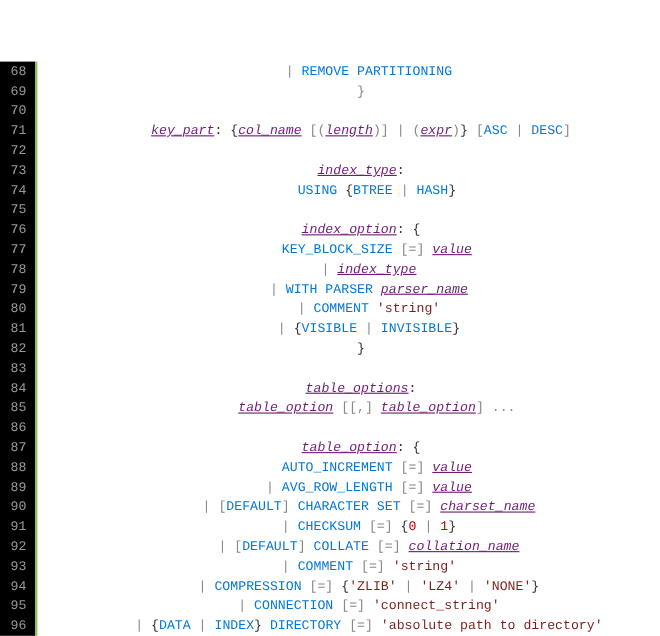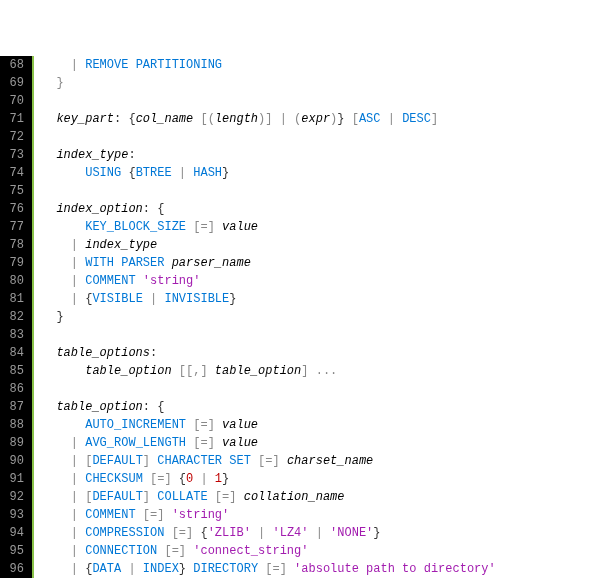--- a/index.html
+++ b/index.html
@@ -25,35 +25,35 @@
     min-width: 32px;
   }
   .gutter .ln { display: block; height: 18px; }
   .code {
     border-left: 2px solid #8bc34a;
     padding-left: 8px;
     line-height: 18px;
     color: #333333;
     flex: 1;
   }
-  .code .line { display: block; height: 18px; }
+  .code .line { display: block; height: 18px; text-align: center; }
   .kw  { color: #0077d6; }    
   .it  { color: #555555; font-style: italic; }  
   .pn  { color: #888888; }    
   .str { color: #d14; }       
   .str { color: #c0392b; }    
   .str { color: #a82c2c; }
   .str { color: #b58900; }
   .str { color: #c0392b; }
   .str { color: #d35400; }
   .str { color: #a04040; }
   
-  .str { color: #a21caf; }
+  .str { color: #7f1d1d; }
   .num { color: #bf0000; }
-  .it  { font-style: italic; color:#000000;}
+  .it  { font-style: italic; color:#701a75;text-decoration:underline;}
 </style>
 </head>
 <body>
 
 
 
 <div class="code-container">
   <div class="gutter" id="gutter"><span class="ln">68</span><span class="ln">69</span><span class="ln">70</span><span class="ln">71</span><span class="ln">72</span><span class="ln">73</span><span class="ln">74</span><span class="ln">75</span><span class="ln">76</span><span class="ln">77</span><span class="ln">78</span><span class="ln">79</span><span class="ln">80</span><span class="ln">81</span><span class="ln">82</span><span class="ln">83</span><span class="ln">84</span><span class="ln">85</span><span class="ln">86</span><span class="ln">87</span><span class="ln">88</span><span class="ln">89</span><span class="ln">90</span><span class="ln">91</span><span class="ln">92</span><span class="ln">93</span><span class="ln">94</span><span class="ln">95</span><span class="ln">96</span></div>
   <div class="code" id="code"><span class="line"><span>    </span><span class="pn">| </span><span class="kw">REMOVE PARTITIONING</span></span><span class="line"><span>  </span><span class="pn">}</span></span><span class="line">&nbsp;</span><span class="line"><span>  </span><span class="it">key_part</span><span>: {</span><span class="it">col_name</span><span class="pn"> [</span><span class="pn">(</span><span class="it">length</span><span class="pn">)</span><span class="pn">]</span><span class="pn"> | </span><span class="pn">(</span><span class="it">expr</span><span class="pn">)</span><span>} </span><span class="pn">[</span><span class="kw">ASC</span><span class="pn"> | </span><span class="kw">DESC</span><span class="pn">]</span></span><span class="line">&nbsp;</span><span class="line"><span>  </span><span class="it">index_type</span><span>:</span></span><span class="line"><span>      </span><span class="kw">USING</span><span> {</span><span class="kw">BTREE</span><span class="pn"> | </span><span class="kw">HASH</span><span>}</span></span><span class="line">&nbsp;</span><span class="line"><span>  </span><span class="it">index_option</span><span>: {</span></span><span class="line"><span>      </span><span class="kw">KEY_BLOCK_SIZE</span><span class="pn"> [</span><span class="pn">=</span><span class="pn">]</span><span> </span><span class="it">value</span></span><span class="line"><span>    </span><span class="pn">| </span><span class="it">index_type</span></span><span class="line"><span>    </span><span class="pn">| </span><span class="kw">WITH PARSER</span><span> </span><span class="it">parser_name</span></span><span class="line"><span>    </span><span class="pn">| </span><span class="kw">COMMENT</span><span> </span><span class="str">'string'</span></span><span class="line"><span>    </span><span class="pn">| </span><span>{</span><span class="kw">VISIBLE</span><span class="pn"> | </span><span class="kw">INVISIBLE</span><span>}</span></span><span class="line"><span>  }</span></span><span class="line">&nbsp;</span><span class="line"><span>  </span><span class="it">table_options</span><span>:</span></span><span class="line"><span>      </span><span class="it">table_option</span><span class="pn"> [[</span><span class="pn">,</span><span class="pn">]</span><span> </span><span class="it">table_option</span><span class="pn">]</span><span class="pn"> ...</span></span><span class="line">&nbsp;</span><span class="line"><span>  </span><span class="it">table_option</span><span>: {</span></span><span class="line"><span>      </span><span class="kw">AUTO_INCREMENT</span><span class="pn"> [</span><span class="pn">=</span><span class="pn">]</span><span> </span><span class="it">value</span></span><span class="line"><span>    </span><span class="pn">| </span><span class="kw">AVG_ROW_LENGTH</span><span class="pn"> [</span><span class="pn">=</span><span class="pn">]</span><span> </span><span class="it">value</span></span><span class="line"><span>    </span><span class="pn">| </span><span class="pn">[</span><span class="kw">DEFAULT</span><span class="pn">]</span><span> </span><span class="kw">CHARACTER SET</span><span class="pn"> [</span><span class="pn">=</span><span class="pn">]</span><span> </span><span class="it">charset_name</span></span><span class="line"><span>    </span><span class="pn">| </span><span class="kw">CHECKSUM</span><span class="pn"> [</span><span class="pn">=</span><span class="pn">]</span><span> {</span><span class="num">0</span><span class="pn"> | </span><span class="num">1</span><span>}</span></span><span class="line"><span>    </span><span class="pn">| </span><span class="pn">[</span><span class="kw">DEFAULT</span><span class="pn">]</span><span> </span><span class="kw">COLLATE</span><span class="pn"> [</span><span class="pn">=</span><span class="pn">]</span><span> </span><span class="it">collation_name</span></span><span class="line"><span>    </span><span class="pn">| </span><span class="kw">COMMENT</span><span class="pn"> [</span><span class="pn">=</span><span class="pn">]</span><span> </span><span class="str">'string'</span></span><span class="line"><span>    </span><span class="pn">| </span><span class="kw">COMPRESSION</span><span class="pn"> [</span><span class="pn">=</span><span class="pn">]</span><span> {</span><span class="str">'ZLIB'</span><span class="pn"> | </span><span class="str">'LZ4'</span><span class="pn"> | </span><span class="str">'NONE'</span><span>}</span></span><span class="line"><span>    </span><span class="pn">| </span><span class="kw">CONNECTION</span><span class="pn"> [</span><span class="pn">=</span><span class="pn">]</span><span> </span><span class="str">'connect_string'</span></span><span class="line"><span>    </span><span class="pn">| </span><span>{</span><span class="kw">DATA</span><span class="pn"> | </span><span class="kw">INDEX</span><span>} </span><span class="kw">DIRECTORY</span><span class="pn"> [</span><span class="pn">=</span><span class="pn">]</span><span> </span><span class="str">'absolute path to directory'</span></span></div>
 </div>

